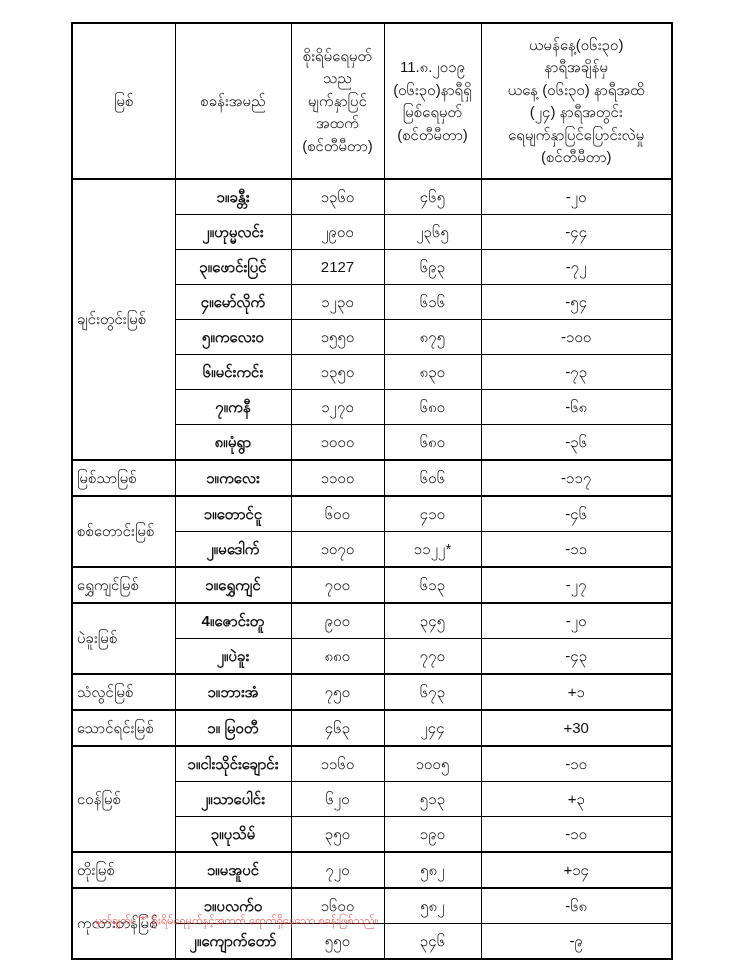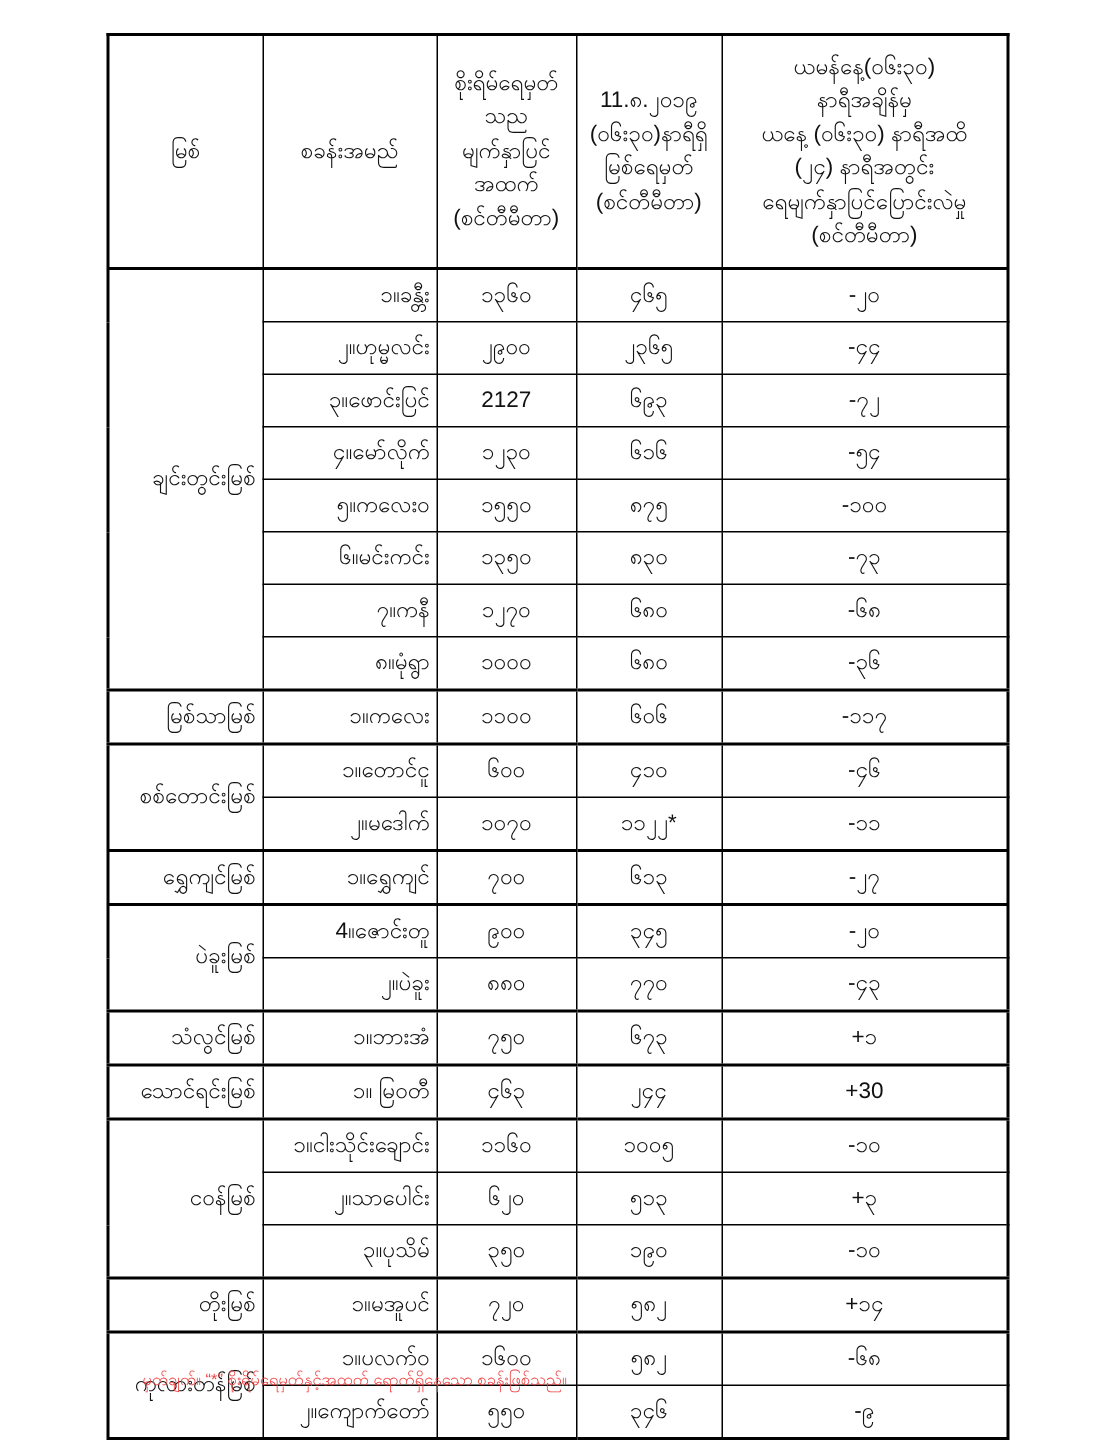--- a/index.html
+++ b/index.html
@@ -54,26 +54,27 @@
     vertical-align: middle;
     white-space: pre-line;
     height: 150px;
     border-bottom: 2px solid #000000;
   }
   tbody td {
     height: 30px;
     vertical-align: middle;
   }
   td.river-cell {
-    text-align: right;
+    text-align: left;
     border-left: 2px solid #000000;
   }
   td.station-cell {
-    text-align: right;
+    text-align: center;
     padding-left: 8px;
+    font-weight: bold;
   }
   td.num-cell {
     text-align: center;
   }
   tr.group-start td {
     border-top: 2px solid #000000;
   }
   .footnote {
     position: absolute;
     left: 95px;

